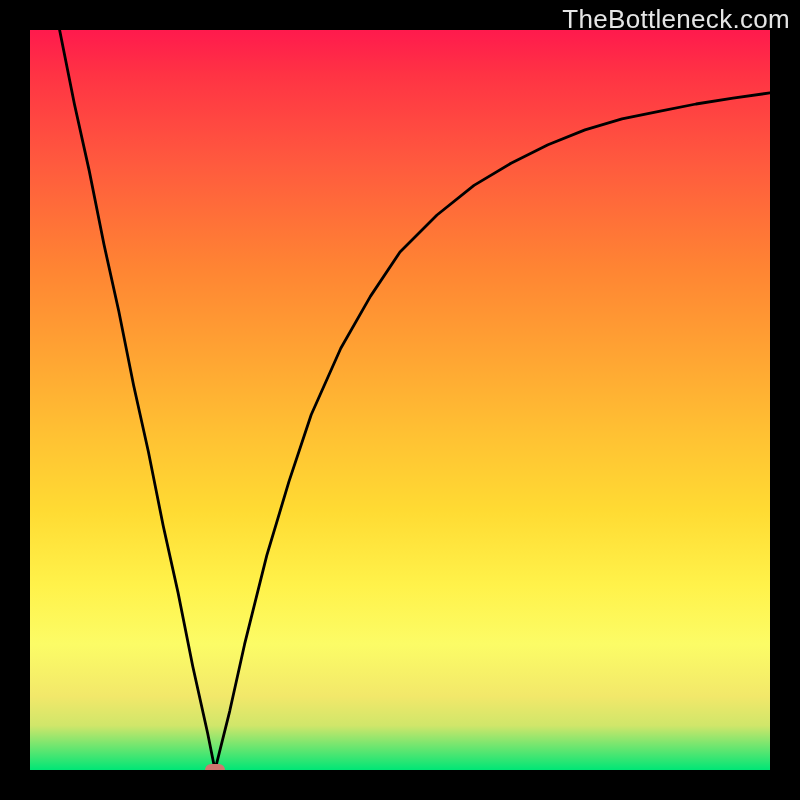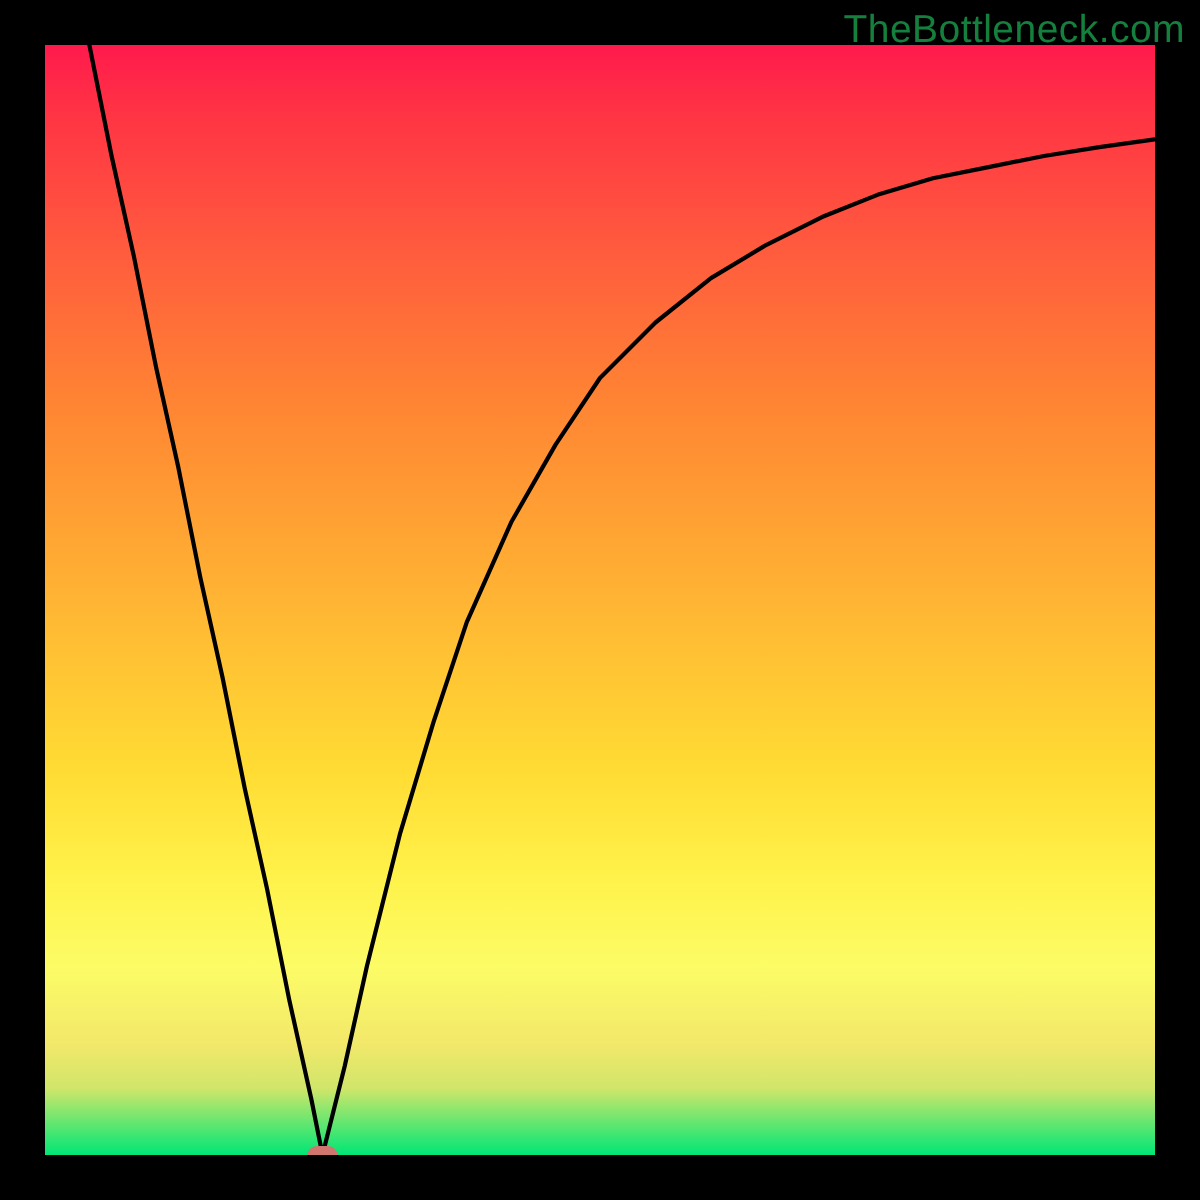--- a/index.html
+++ b/index.html
@@ -14,21 +14,21 @@
   .frame {
     position: relative;
     width: 800px;
     height: 800px;
     background: #000;
   }
   .watermark {
     position: absolute;
     top: 4px;
     right: 10px;
-    color: #15803d;
+    color: #e5e5e5;
     font-size: 26px;
     font-weight: 500;
     letter-spacing: 0.3px;
     z-index: 10;
   }
   .plot-area {
     position: absolute;
     left: 30px;
     top: 30px;
     width: 740px;

